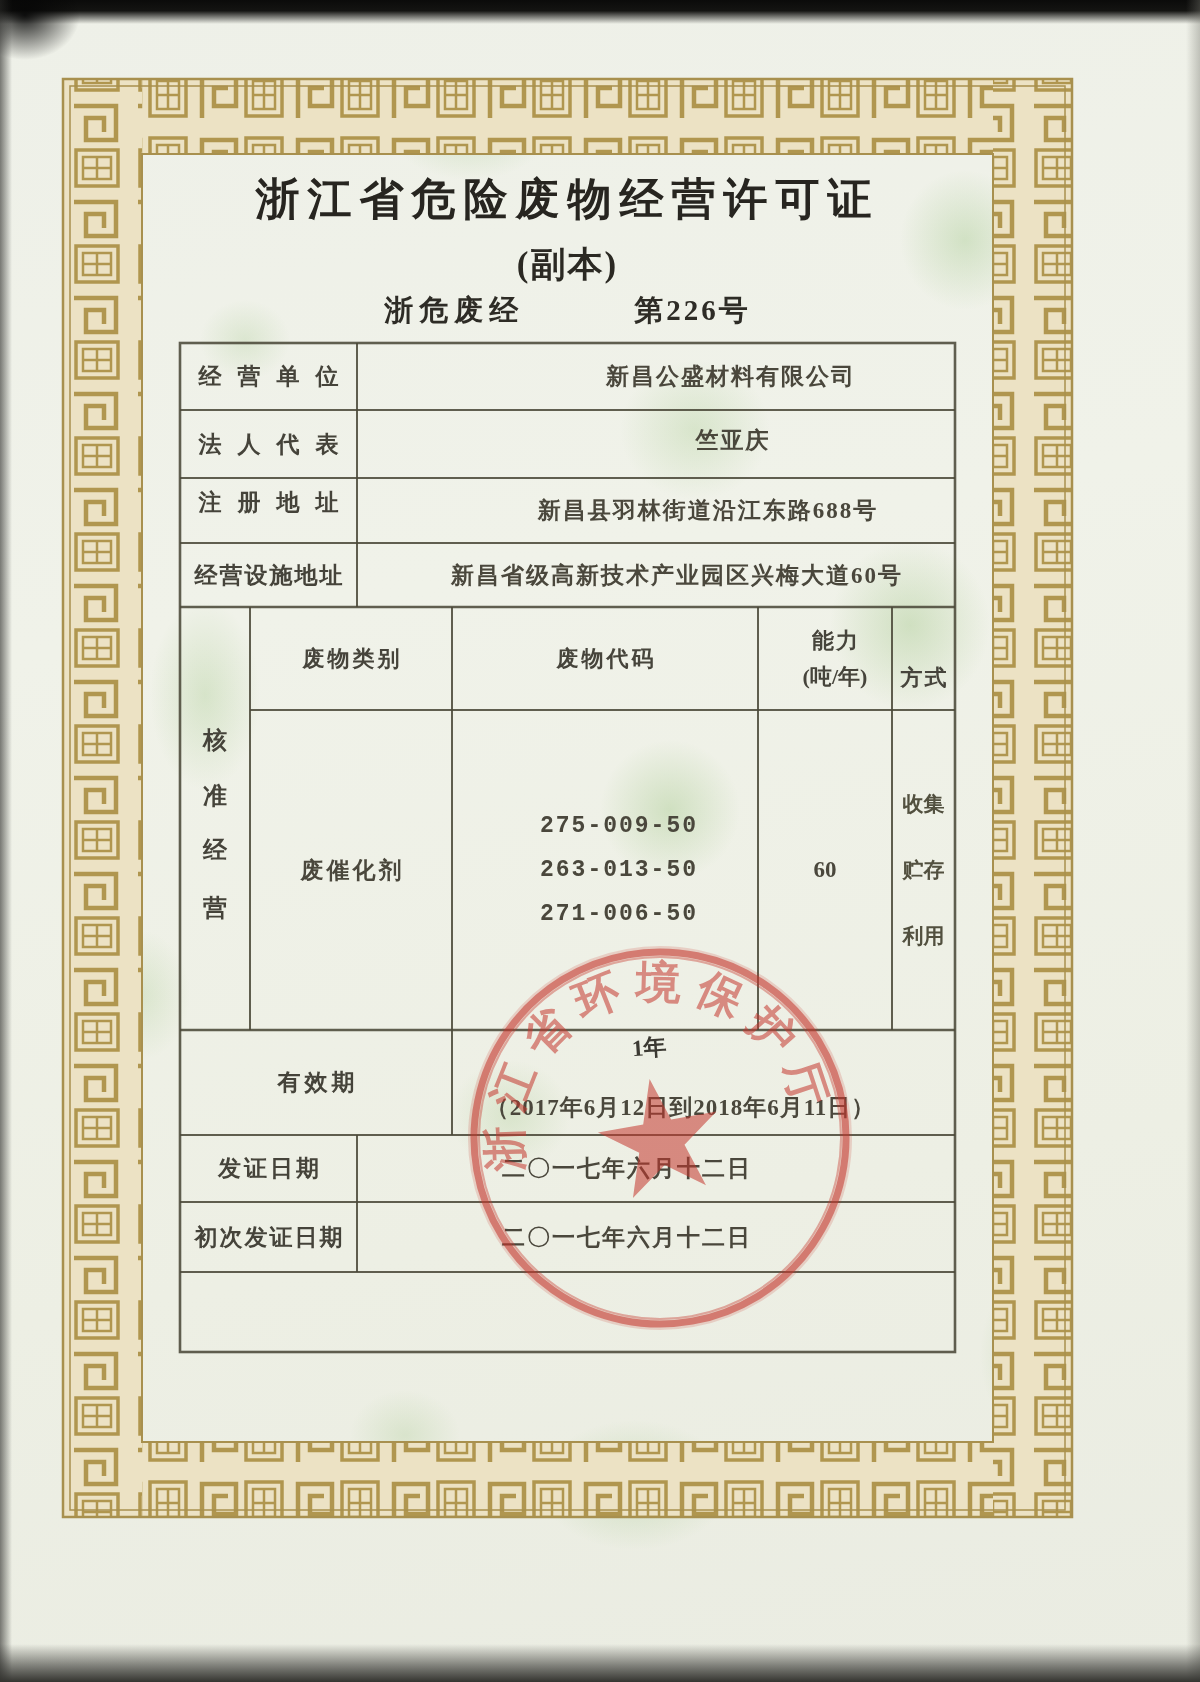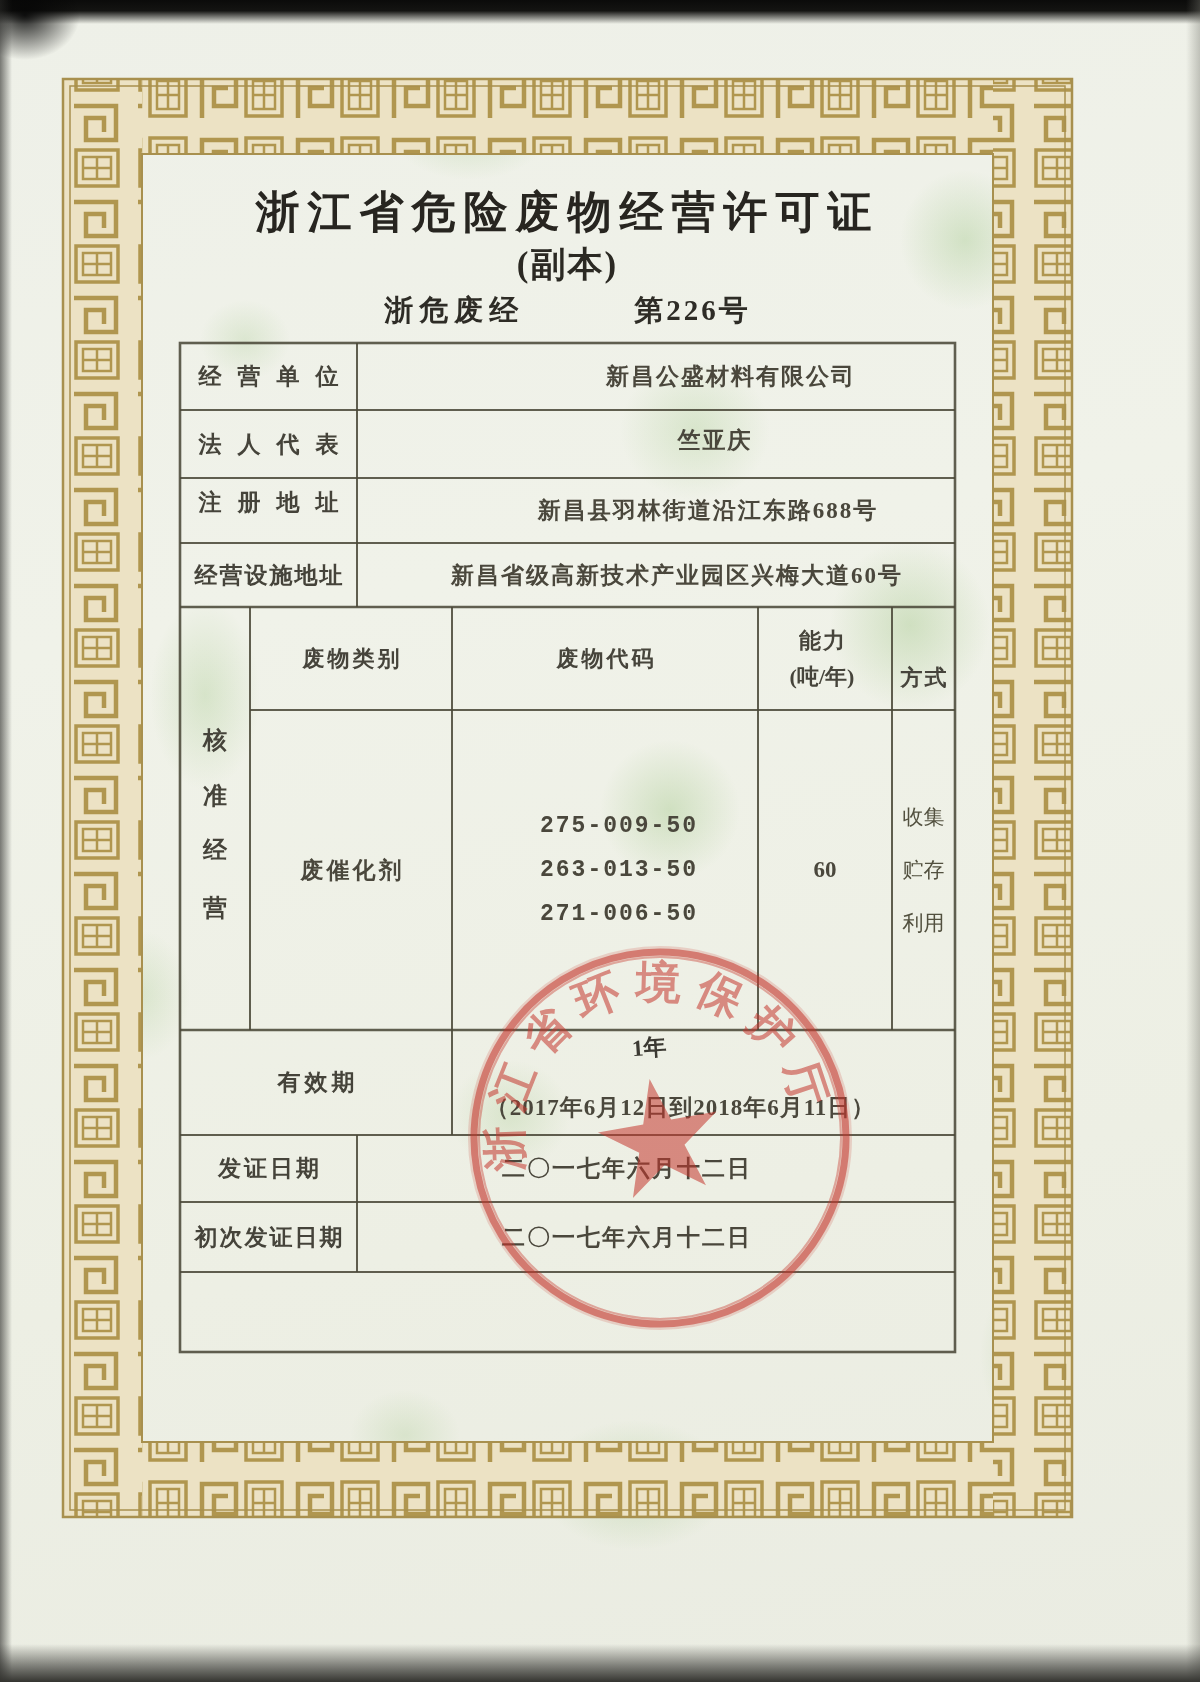--- a/index.html
+++ b/index.html
@@ -15,22 +15,22 @@
   .ls3{letter-spacing:3px;margin-right:-3px;}
   .ls2{letter-spacing:2px;margin-right:-2px;}
   .title{font-size:44px;font-weight:700;color:#272520;letter-spacing:8px;text-align:center;}
   .subtitle{font-size:35px;font-weight:700;color:#2b2923;letter-spacing:2px;text-align:center;}
   .docno{font-size:29px;font-weight:700;color:#2e2c26;}
   .vlabel{writing-mode:vertical-rl;text-orientation:upright;letter-spacing:56px;font-size:24px;
           color:#45433a;font-weight:600;}
   .codes{display:flex;flex-direction:column;justify-content:center;align-items:flex-start;
          font-family:"Liberation Mono","DejaVu Sans Mono",monospace;font-size:23px;font-weight:700;
          color:#4a473c;letter-spacing:2px;line-height:44px;}
-  .methods{display:flex;flex-direction:column;justify-content:center;align-items:center;gap:25px;
-           font-size:21px;color:#52503f;font-weight:400;}
+  .methods{display:flex;flex-direction:column;justify-content:center;align-items:center;gap:38px;
+           font-size:21px;color:#52503f;font-weight:700;}
   .stain{position:absolute;border-radius:50%;pointer-events:none;}
   .hdr{font-size:22px;color:#46443b;font-weight:600;}
   .note-hand{position:absolute;font-size:23px;color:#3c3a33;font-weight:700;transform:rotate(-4deg);}
 </style>
 </head>
 <body>
 
 <div class="stage">
 
   <div class="stain" style="left:390px;top:80px;width:160px;height:100px;background:radial-gradient(closest-side,rgba(145,190,115,0.28),rgba(145,190,115,0));"></div>
@@ -65,21 +65,21 @@
     </defs>
     <rect x="62" y="78" width="1011" height="76" fill="url(#fretH)"></rect>
     <rect x="62" y="1442" width="1011" height="76" fill="url(#fretH)"></rect>
     <rect x="62" y="78" width="80" height="1440" fill="url(#fretV)"></rect>
     <rect x="993" y="78" width="80" height="1440" fill="url(#fretV)"></rect>
     <rect x="63" y="79" width="1009" height="1438" fill="none" stroke="#a8904e" stroke-width="2.5"></rect>
     <rect x="70" y="86" width="995" height="1424" fill="none" stroke="#a8904e" stroke-width="1.5"></rect>
     <rect x="142" y="154" width="851" height="1288" fill="none" stroke="#a8904e" stroke-width="2"></rect>
   </svg>
 
-  <div class="cell" style="left:142px;top:184px;width:851px;height:56px;">
+  <div class="cell" style="left:142px;top:171px;width:851px;height:56px;">
     <span class="title">浙江省危险废物经营许可证</span>
   </div>
   <div class="cell" style="left:142px;top:242px;width:851px;height:44px;">
     <span class="subtitle">(副本)</span>
   </div>
   <div class="cell" style="left:142px;top:292px;width:851px;height:38px;gap:110px;">
     <span class="docno" style="letter-spacing:6px;">浙危废经</span>
     <span class="docno" style="letter-spacing:3px;">第226号</span>
   </div>
 
@@ -105,21 +105,21 @@
   <div class="cell" style="left:180px;top:343px;width:177px;height:67px;">
     <span class="lbl ls16">经营单位</span>
     </div>
   <div class="cell" style="left:357px;top:343px;width:598px;height:67px;padding-left:148px;box-sizing:border-box;">
     <span class="val ls2">新昌公盛材料有限公司</span>
     </div>
 
   <div class="cell" style="left:180px;top:410px;width:177px;height:68px;">
     <span class="lbl ls16">法人代表</span>
     </div>
-  <div class="cell" style="left:346px;top:410px;width:598px;height:60px;padding-left:138px;box-sizing:border-box;">
+  <div class="cell" style="left:364px;top:410px;width:598px;height:60px;padding-left:138px;box-sizing:border-box;">
     <span class="val ls2">竺亚庆</span>
     </div>
 
   <div class="cell" style="left:180px;top:478px;width:177px;height:48px;">
     <span class="lbl ls16">注册地址</span>
     </div>
   <div class="cell" style="left:357px;top:478px;width:598px;height:65px;padding-left:102px;box-sizing:border-box;">
     <span class="val ls2">新昌县羽林街道沿江东路688号</span>
     </div>
 
@@ -133,21 +133,21 @@
   <div class="cell" style="left:180px;top:607px;width:70px;height:423px;padding-top:100px;box-sizing:border-box;align-items:flex-start;">
     <span class="vlabel">核准经营</span>
     </div>
 
   <div class="cell" style="left:250px;top:607px;width:202px;height:103px;">
     <span class="hdr ls3">废物类别</span>
     </div>
   <div class="cell" style="left:452px;top:607px;width:306px;height:103px;">
     <span class="hdr ls3">废物代码</span>
     </div>
-  <div class="cell" style="left:713px;top:607px;width:154px;height:103px;flex-direction:column;line-height:1.6;padding-left:32px;">
+  <div class="cell" style="left:758px;top:607px;width:154px;height:103px;flex-direction:column;line-height:1.6;">
     <span class="hdr ls2">能力</span>
     <span class="hdr">(吨/年)</span>
     </div>
   <div class="cell" style="left:892px;top:607px;width:63px;height:103px;padding-top:38px;box-sizing:border-box;">
     <span class="hdr ls2">方式</span>
     </div>
 
   <div class="cell" style="left:250px;top:710px;width:202px;height:320px;">
     <span class="val ls3">废催化剂</span>
     </div>

